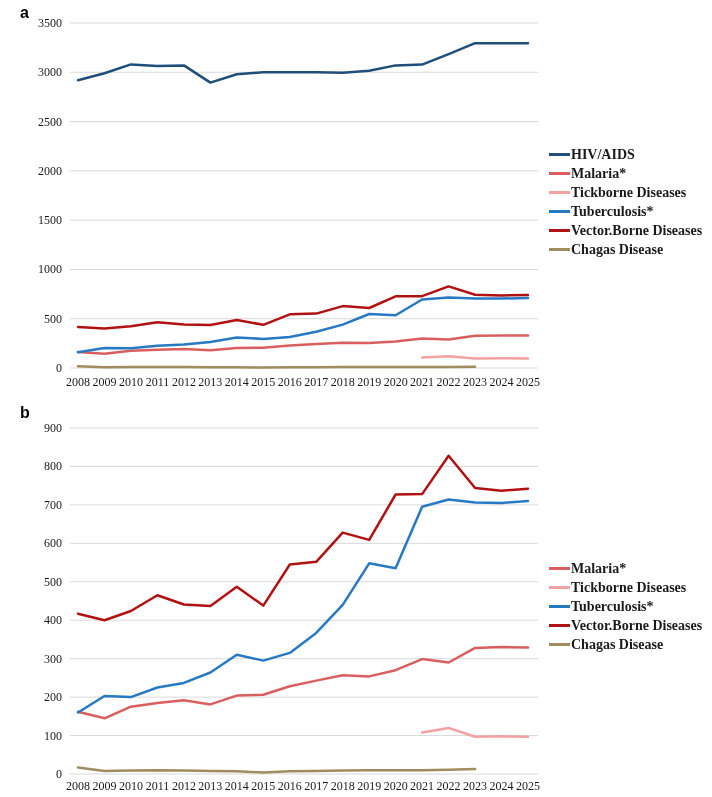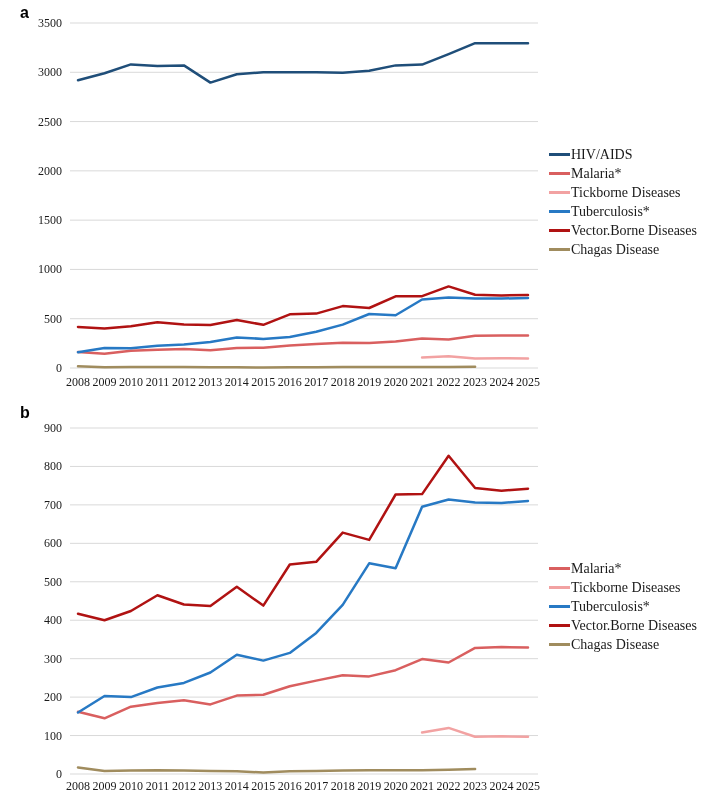--- a/index.html
+++ b/index.html
@@ -11,21 +11,21 @@
   .panel-letter{position:absolute;left:20px;top:4px;
                 font-family:"Liberation Sans", sans-serif;font-weight:bold;
                 font-size:16px;color:#000;}
   svg.plot{position:absolute;left:0;top:0;display:block;}
   svg.plot text{font-family:"Liberation Serif", serif;font-size:12px;fill:#1a1a1a;}
   .legend{position:absolute;left:549px;display:flex;flex-direction:column;}
   .legend-a{top:145px;}
   .legend-b{top:159px;}
   .legend-item{display:flex;align-items:center;height:19px;white-space:nowrap;}
   .legend-swatch{display:inline-block;width:21px;height:3px;flex:0 0 21px;}
-  .legend-label{font-size:14px;color:#1a1a1a;margin-left:1px;}
+  .legend-label{font-size:14px;color:#1a1a1a;margin-left:1px;font-weight:bold;}
 </style>
 </head>
 <body>
 
 <div class="figure">
 
   <section class="panel panel-a">
     <span class="panel-letter">a</span>
     <svg class="plot" width="560" height="400">
         <g>

